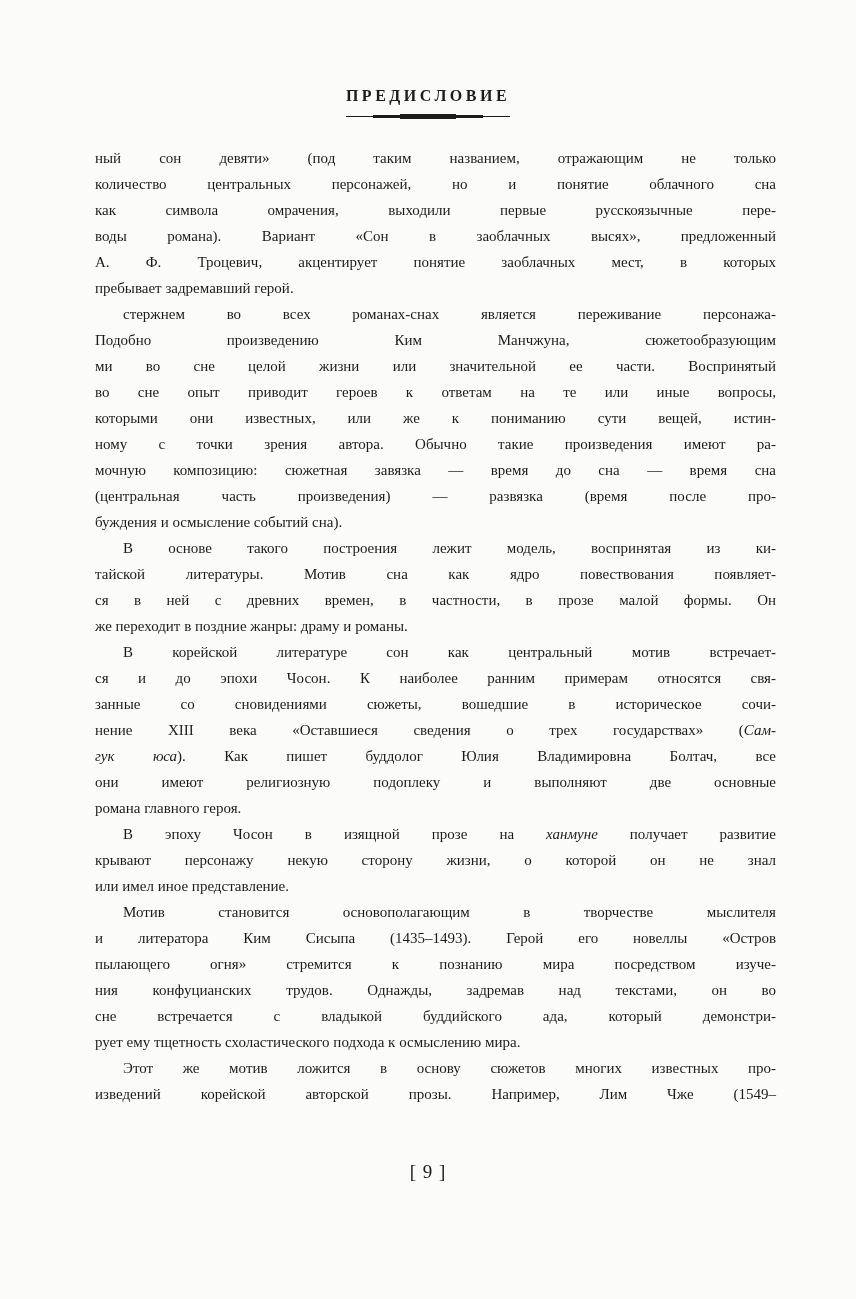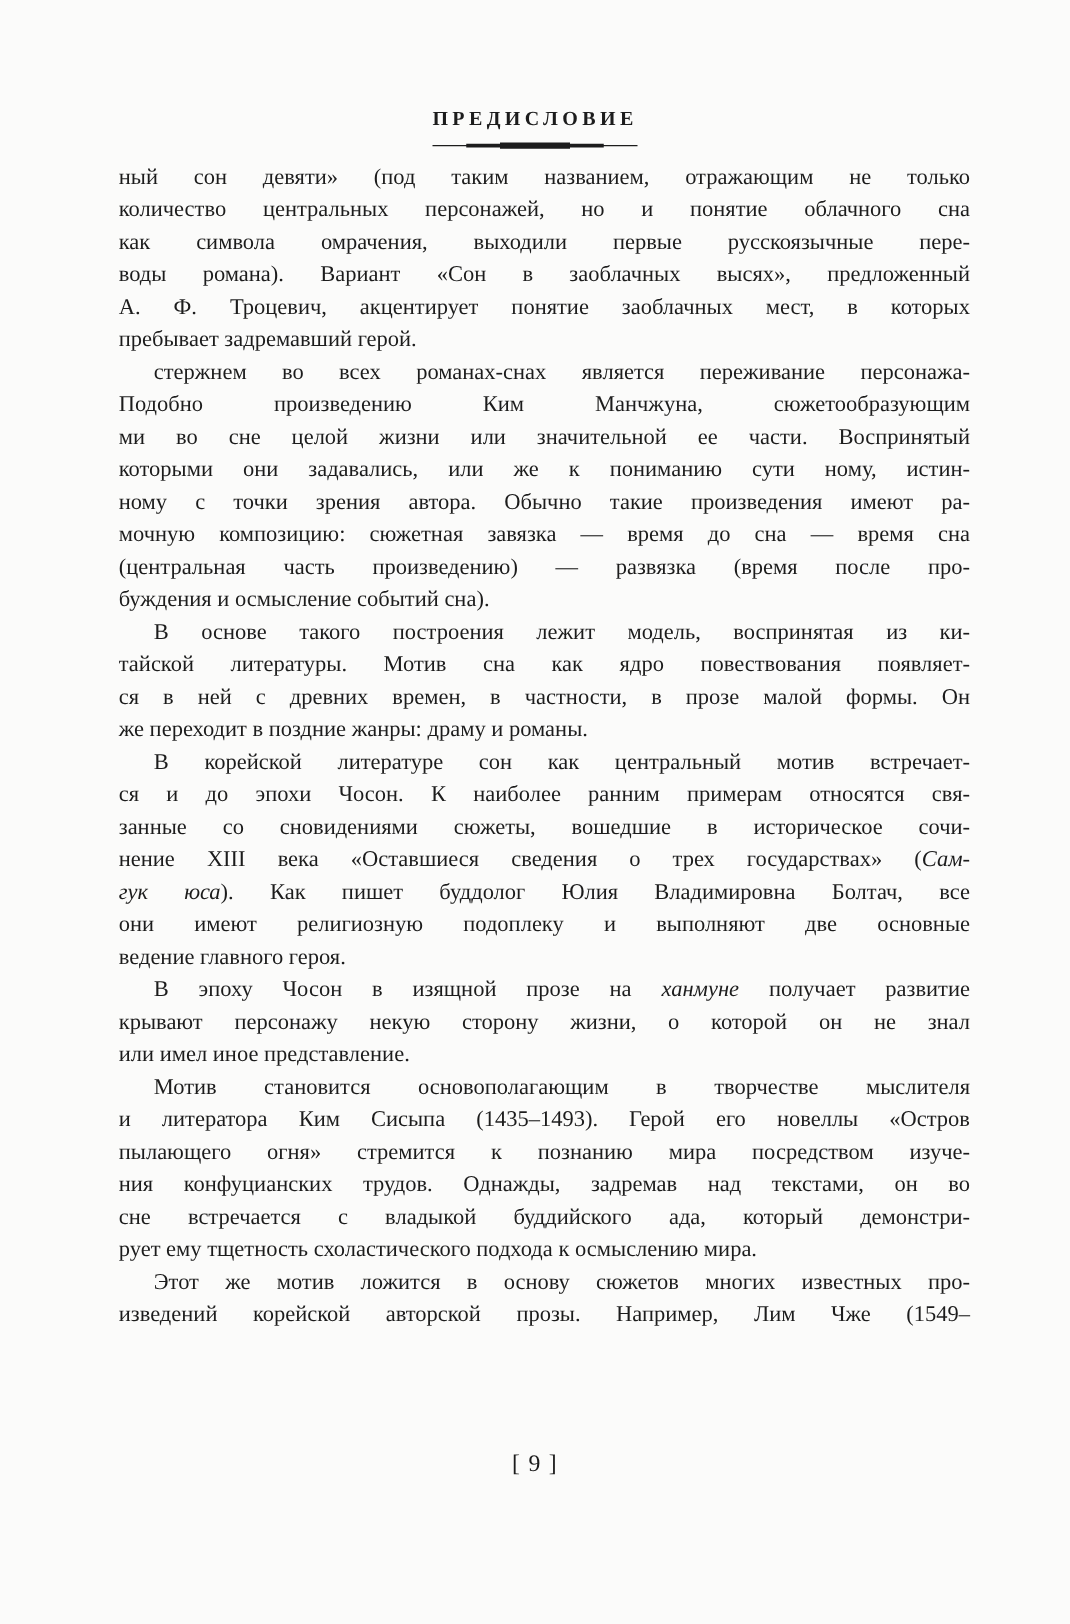--- a/index.html
+++ b/index.html
@@ -55,23 +55,23 @@
     transform: translateX(-50%);
     background: var(--ink);
   }
   .ornament-rule .r1 { width: 164px; height: 1px; top: 2px; }
   .ornament-rule .r2 { width: 110px; height: 3px; top: 1px; }
   .ornament-rule .r3 { width: 56px;  height: 5px; top: 0; }
   
   .text-block {
     position: absolute;
     left: 95px;
-    top: 128px;
+    top: 145px;
     width: 681px;
-    font-size: 18px;
+    font-size: 15px;
     line-height: 26px;
     color: var(--ink);
   }
   .para { margin: 0; }
   .line {
     text-align: justify;
     text-align-last: justify;
     white-space: normal;
   }
   .line.last {
@@ -117,40 +117,41 @@
         <div class="line"><span>количество центральных персонажей, но и понятие облачного сна</span></div>
         <div class="line"><span>как символа омрачения, выходили первые русскоязычные пере-</span></div>
         <div class="line"><span>воды романа). Вариант «Сон в заоблачных высях», предложенный</span></div>
         <div class="line"><span>А. Ф. Троцевич, акцентирует понятие заоблачных мест, в которых</span></div>
         <div class="line last"><span>пребывает задремавший герой.</span></div>
       </div>
       <div class="para indent">
         <div class="line"><span>стержнем во всех романах-снах является переживание персонажа-</span></div>
         <div class="line"><span>Подобно произведению Ким Манчжуна, сюжетообразующим</span></div>
         <div class="line"><span>ми во сне целой жизни или значительной ее части. Воспринятый</span></div>
-        <div class="line"><span>которыми они задавались, или же к пониманию сути ному, истин-</span></div>
+        <div class="line"><span>во сне опыт приводит героев к ответам на те или иные вопросы,</span></div>
+        <div class="line"><span>которыми они известных, или же к пониманию сути вещей, истин-</span></div>
         <div class="line"><span>ному с точки зрения автора. Обычно такие произведения имеют ра-</span></div>
         <div class="line"><span>мочную композицию: сюжетная завязка — время до сна — время сна</span></div>
-        <div class="line"><span>(центральная часть произведению) — развязка (время после про-</span></div>
+        <div class="line"><span>(центральная часть произведения) — развязка (время после про-</span></div>
         <div class="line last"><span>буждения и осмысление событий сна).</span></div>
       </div>
       <div class="para indent">
         <div class="line"><span>В основе такого построения лежит модель, воспринятая из ки-</span></div>
         <div class="line"><span>тайской литературы. Мотив сна как ядро повествования появляет-</span></div>
         <div class="line"><span>ся в ней с древних времен, в частности, в прозе малой формы. Он</span></div>
         <div class="line last"><span>же переходит в поздние жанры: драму и романы.</span></div>
       </div>
       <div class="para indent">
         <div class="line"><span>В корейской литературе сон как центральный мотив встречает-</span></div>
         <div class="line"><span>ся и до эпохи Чосон. К наиболее ранним примерам относятся свя-</span></div>
         <div class="line"><span>занные со сновидениями сюжеты, вошедшие в историческое сочи-</span></div>
         <div class="line"><span>нение XIII века «Оставшиеся сведения о трех государствах» (</span><em>Сам-</em></div>
         <div class="line"><em>гук юса</em><span>). Как пишет буддолог Юлия Владимировна Болтач, все</span></div>
         <div class="line"><span>они имеют религиозную подоплеку и выполняют две основные</span></div>
-        <div class="line last"><span>ведение главного героя.</span></div>
+        <div class="line last"><span>романа главного героя.</span></div>
       </div>
       <div class="para indent">
         <div class="line"><span>В эпоху Чосон в изящной прозе на </span><em>ханмуне</em><span> получает развитие</span></div>
         <div class="line"><span>крывают персонажу некую сторону жизни, о которой он не знал</span></div>
         <div class="line last"><span>или имел иное представление.</span></div>
       </div>
       <div class="para indent">
         <div class="line"><span>Мотив становится основополагающим в творчестве мыслителя</span></div>
         <div class="line"><span>и литератора Ким Сисыпа (1435–1493). Герой его новеллы «Остров</span></div>
         <div class="line"><span>пылающего огня» стремится к познанию мира посредством изуче-</span></div>

